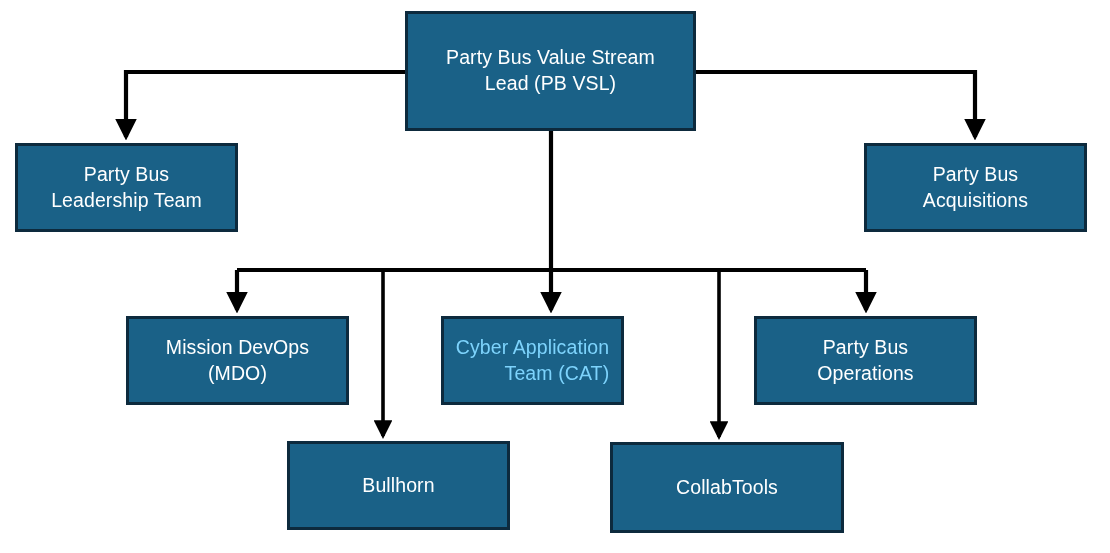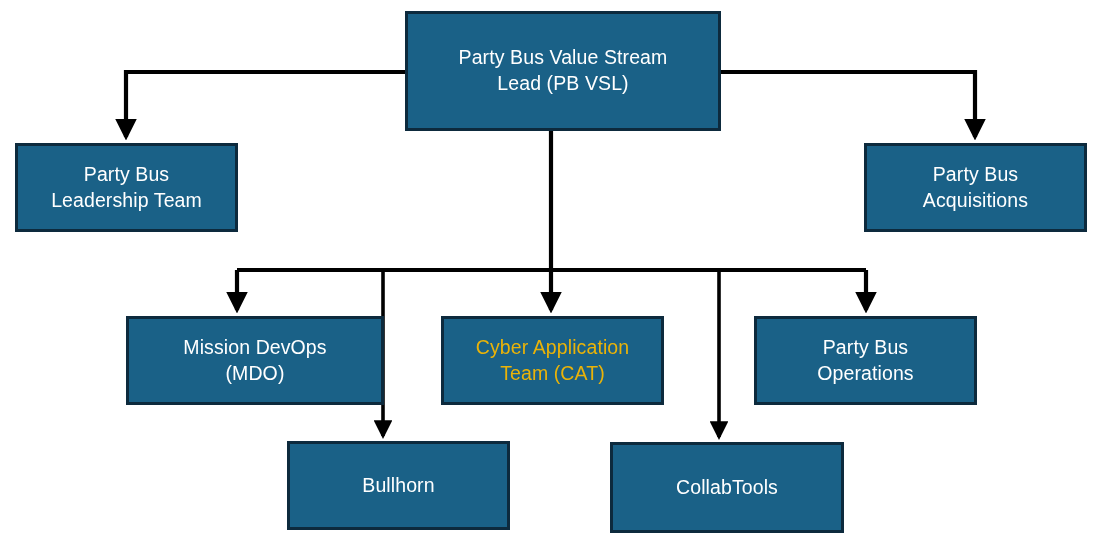--- a/index.html
+++ b/index.html
@@ -67,28 +67,28 @@
       <path d="M 551 270 L 551 310" marker-end="url(#arrow)"></path>
 
       <path d="M 866 270 L 866 310" marker-end="url(#arrow)"></path>
 
       <path d="M 383 270 L 383 436" stroke-width="3.6" marker-end="url(#arrow)"></path>
 
       <path d="M 719 270 L 719 437" stroke-width="3.6" marker-end="url(#arrow)"></path>
     </g>
   </svg>
 
-  <div class="node" style="left: 405px; top: 11px; width: 316px; height: 120px; background: rgb(26, 97, 135); border-color: rgb(13, 42, 61); color: rgb(255, 255, 255);">Party Bus Value Stream
+  <div class="node" style="left: 405px; top: 11px; width: 291px; height: 120px; background: rgb(26, 97, 135); border-color: rgb(13, 42, 61); color: rgb(255, 255, 255);">Party Bus Value Stream
 Lead (PB VSL)</div>
   <div class="node" style="left: 15px; top: 143px; width: 223px; height: 89px; background: rgb(26, 97, 135); border-color: rgb(13, 42, 61); color: rgb(255, 255, 255);">Party Bus
 Leadership Team</div>
   <div class="node" style="left: 864px; top: 143px; width: 223px; height: 89px; background: rgb(26, 97, 135); border-color: rgb(13, 42, 61); color: rgb(255, 255, 255);">Party Bus
 Acquisitions</div>
-  <div class="node" style="left: 126px; top: 316px; width: 258px; height: 89px; background: rgb(26, 97, 135); border-color: rgb(13, 42, 61); color: rgb(255, 255, 255);">Mission DevOps
+  <div class="node" style="left: 126px; top: 316px; width: 223px; height: 89px; background: rgb(26, 97, 135); border-color: rgb(13, 42, 61); color: rgb(255, 255, 255);">Mission DevOps
 (MDO)</div>
-  <div class="node" style="left: 441px; top: 316px; width: 223px; height: 89px; background: rgb(26, 97, 135); border-color: rgb(13, 42, 61); color: #eab308;">Cyber Application
+  <div class="node" style="left: 441px; top: 316px; width: 183px; height: 89px; background: rgb(26, 97, 135); border-color: rgb(13, 42, 61); color: #7dd3fc; text-align: right;">Cyber Application
 Team (CAT)</div>
   <div class="node" style="left: 754px; top: 316px; width: 223px; height: 89px; background: rgb(26, 97, 135); border-color: rgb(13, 42, 61); color: rgb(255, 255, 255);">Party Bus
 Operations</div>
   <div class="node" style="left: 271px; top: 441px; width: 223px; height: 89px; background: rgb(26, 97, 135); border-color: rgb(13, 42, 61); color: rgb(255, 255, 255); margin-left: 16px;">Bullhorn</div>
   <div class="node" style="left: 610px; top: 442px; width: 234px; height: 91px; background: rgb(26, 97, 135); border-color: rgb(13, 42, 61); color: rgb(255, 255, 255);">CollabTools</div>
 
 </div>
 
 </body></html>

